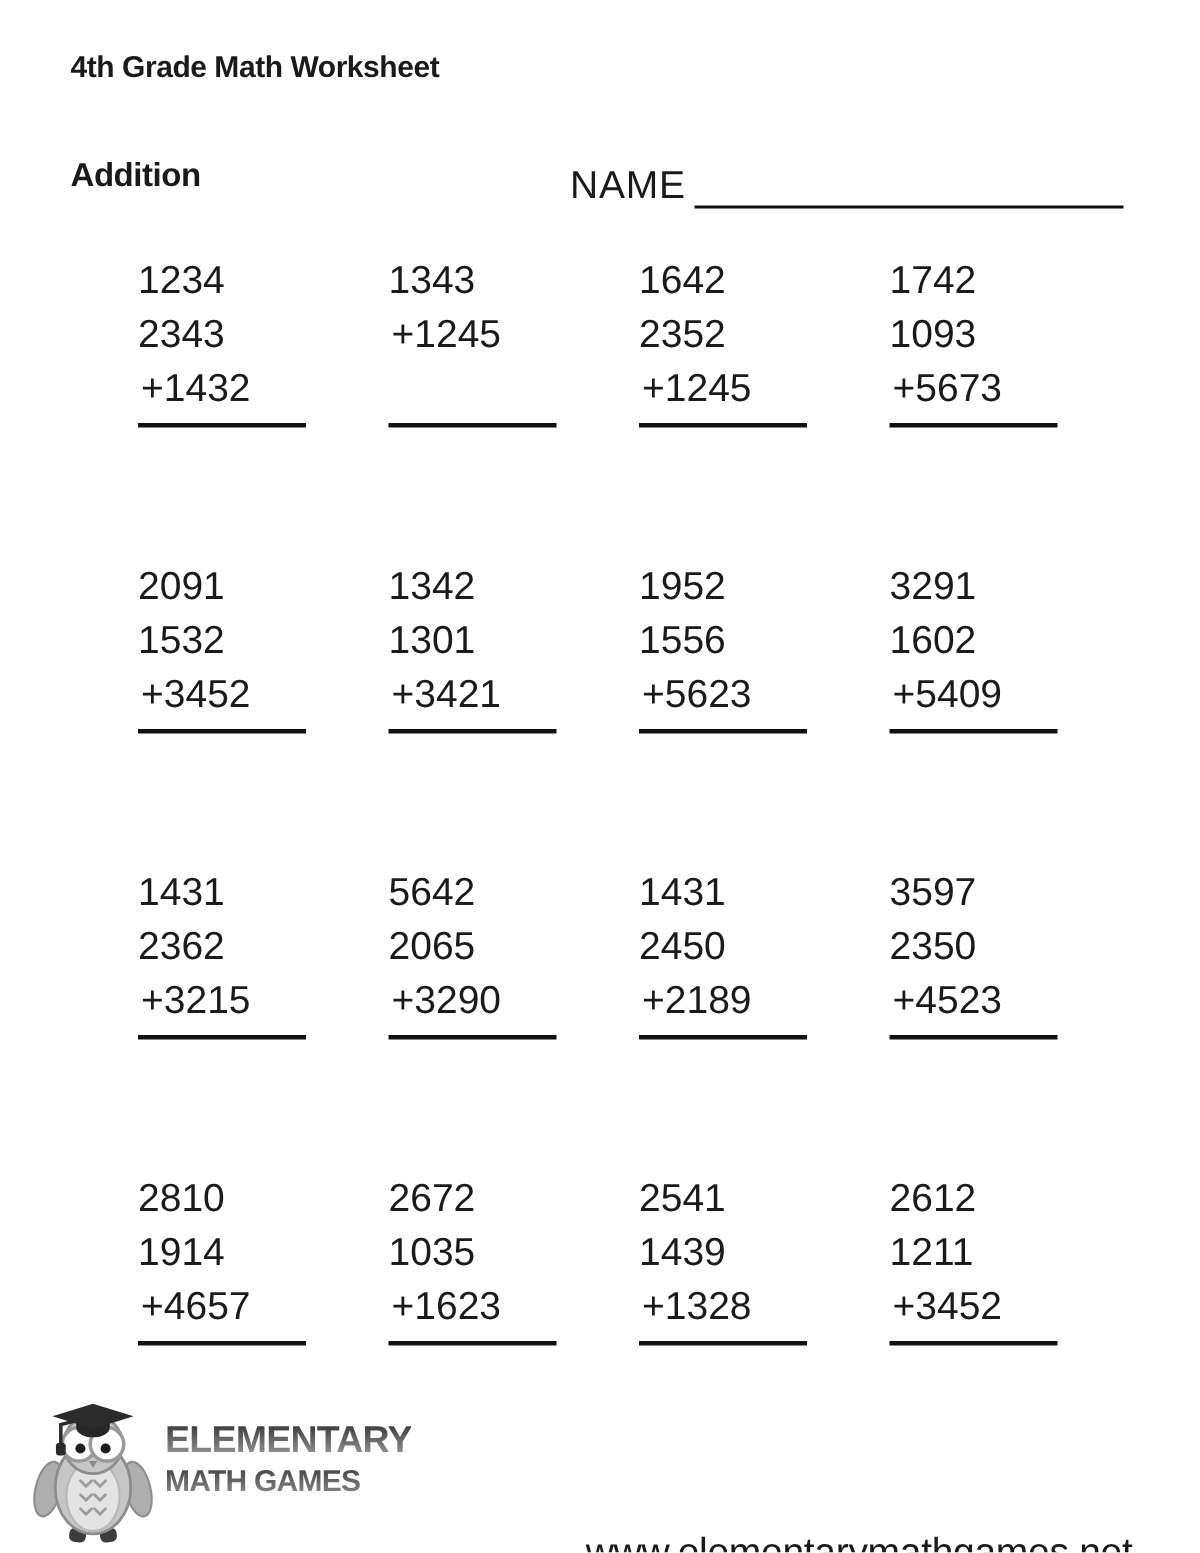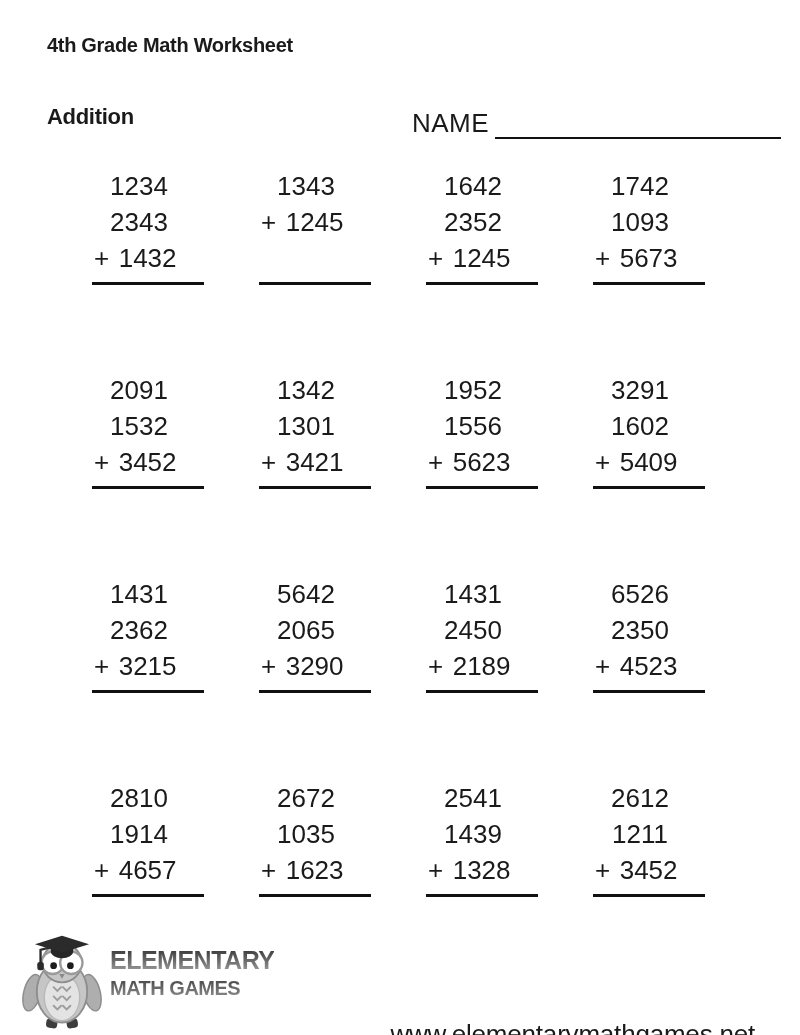--- a/index.html
+++ b/index.html
@@ -16,21 +16,21 @@
   
   .title {
     position:absolute; left:47px; top:34px;
     font-size:20px; font-weight:bold; letter-spacing:-0.3px;
   }
   .section-label {
     position:absolute; left:47px; top:104px;
     font-size:22px; font-weight:bold; letter-spacing:-0.3px;
   }
   .name-group {
-    position:absolute; left:412px; top:108px;
+    position:absolute; left:380px; top:108px;
     display:flex; align-items:flex-end;
   }
   .name-label { font-size:26px; letter-spacing:0.5px; }
   .name-line {
     width:286px; height:30px; margin-left:6px;
     border-bottom:2px solid #111111;
   }
 
   
   .problems {
@@ -39,21 +39,21 @@
     grid-template-columns:repeat(4, 112px);
     column-gap:55px;
     row-gap:87px;
   }
   .problem {
     width:112px;
     padding-bottom:6px;
     border-bottom:3px solid #111111;
     font-size:26px; line-height:36px;
   }
-  .addend { text-align:center; padding-right:18px; white-space:nowrap; }
+  .addend { text-align:left; padding-right:18px; white-space:nowrap; }
   .operator-row {
     display:flex; justify-content:space-between; align-items:baseline;
   }
   .plus { padding-left:2px; }
   .operator-row .addend { flex:1; }
 
   
   .logo { position:absolute; left:18px; top:933px; display:flex;justify-content:center; }
   .owl { width:88px; height:97px; }
   .logo-text { margin-left:4px; margin-top:14px; }
@@ -184,21 +184,21 @@
     <div class="problem">
       <div class="addend">1431</div>
       <div class="addend">2450</div>
       <div class="operator-row">
         <span class="plus">+</span>
         <span class="addend">2189</span>
       </div>
     </div>
 
     <div class="problem">
-      <div class="addend">6526</div>
+      <div class="addend">3597</div>
       <div class="addend">2350</div>
       <div class="operator-row">
         <span class="plus">+</span>
         <span class="addend">4523</span>
       </div>
     </div>
 
     <div class="problem">
       <div class="addend">2810</div>
       <div class="addend">1914</div>

